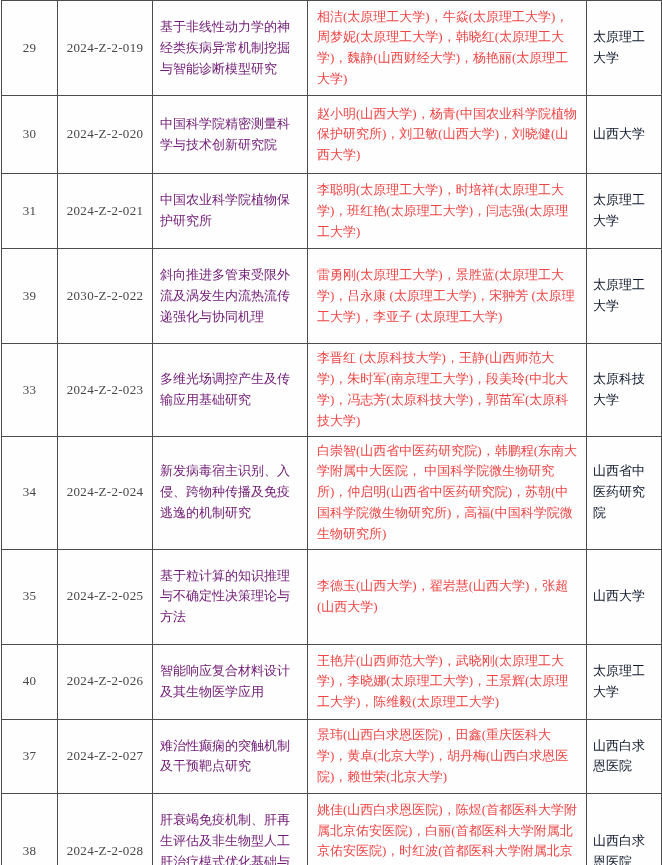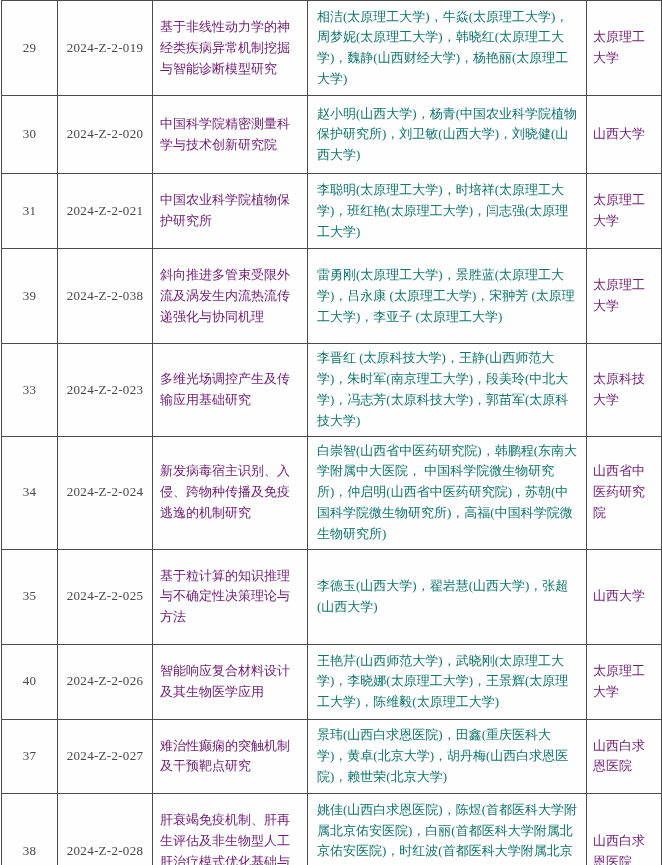--- a/index.html
+++ b/index.html
@@ -37,27 +37,27 @@
     padding: 16px 2px;
     font-family: "Liberation Serif", "DejaVu Serif", serif;
   }
   td.cell-title {
     text-align: left;
     color: #701a75;
     padding: 16px 7px;
   }
   td.cell-members {
     text-align: left;
-    color: #0f766e;
+    color: #ef4444;
     padding: 4px 9px;
     margin-top: 16px;
   }
   td.cell-institution {
     text-align: left;
-    color: #701a75;
+    color: #0f172a;
     padding: 0 6px;
   }
 </style>
 </head>
 <body>
 
 <div class="page">
   <table class="doc-table">
     <colgroup>
       <col style="width:56px">
@@ -83,21 +83,21 @@
         </tr>
         <tr style="height: 63px;">
           <td class="cell-center">31</td>
           <td class="cell-center">2024-Z-2-021</td>
           <td class="cell-title">中国农业科学院植物保护研究所</td>
           <td class="cell-members">李聪明(太原理工大学)，时培祥(太原理工大学)，班红艳(太原理工大学)，闫志强(太原理工大学)</td>
           <td class="cell-institution">太原理工大学</td>
         </tr>
         <tr style="height: 75px;">
           <td class="cell-center">39</td>
-          <td class="cell-center">2024-Z-2-038</td>
+          <td class="cell-center">2030-Z-2-022</td>
           <td class="cell-title">斜向推进多管束受限外流及涡发生内流热流传递强化与协同机理</td>
           <td class="cell-members">雷勇刚(太原理工大学)，景胜蓝(太原理工大学)，吕永康 (太原理工大学)，宋翀芳 (太原理工大学)，李亚子 (太原理工大学)</td>
           <td class="cell-institution">太原理工大学</td>
         </tr>
         <tr style="height: 75px;">
           <td class="cell-center">33</td>
           <td class="cell-center">2024-Z-2-023</td>
           <td class="cell-title">多维光场调控产生及传输应用基础研究</td>
           <td class="cell-members">李晋红 (太原科技大学)，王静(山西师范大学)，朱时军(南京理工大学)，段美玲(中北大学)，冯志芳(太原科技大学)，郭苗军(太原科技大学)</td>
           <td class="cell-institution">太原科技大学</td>

